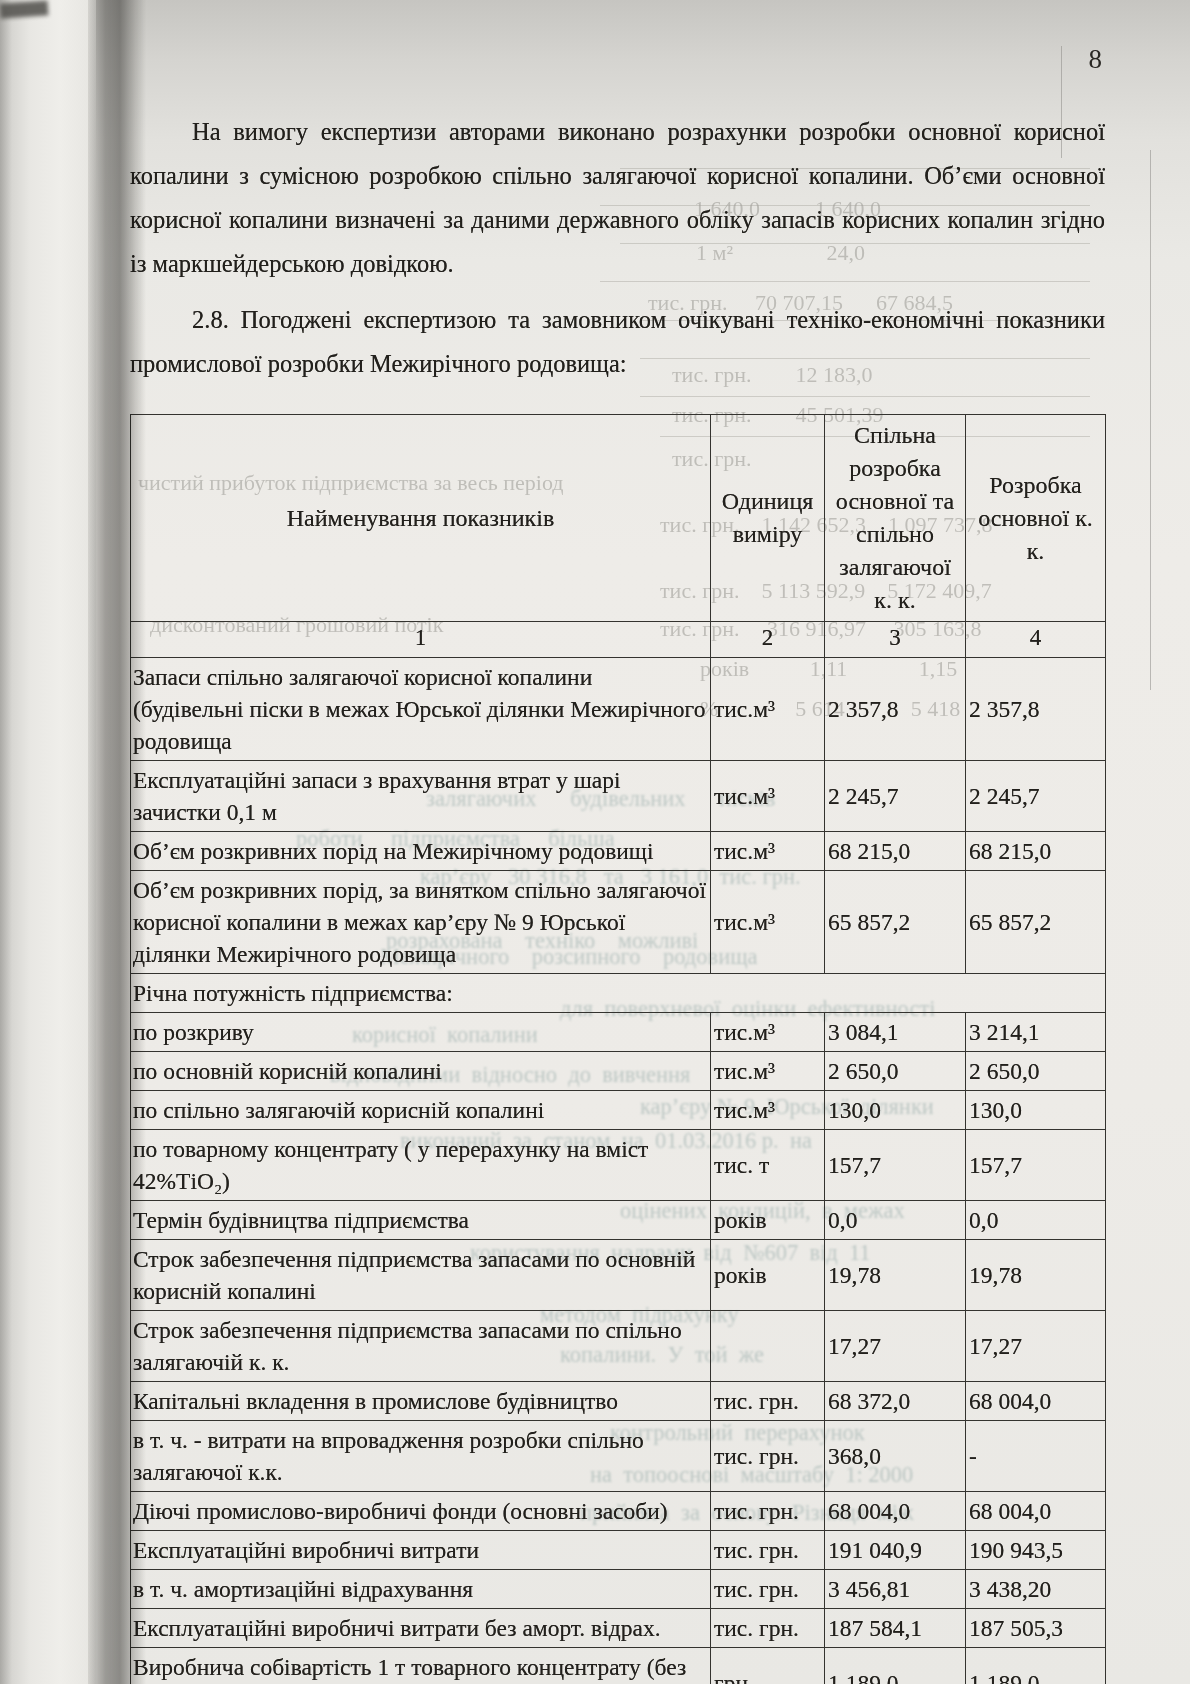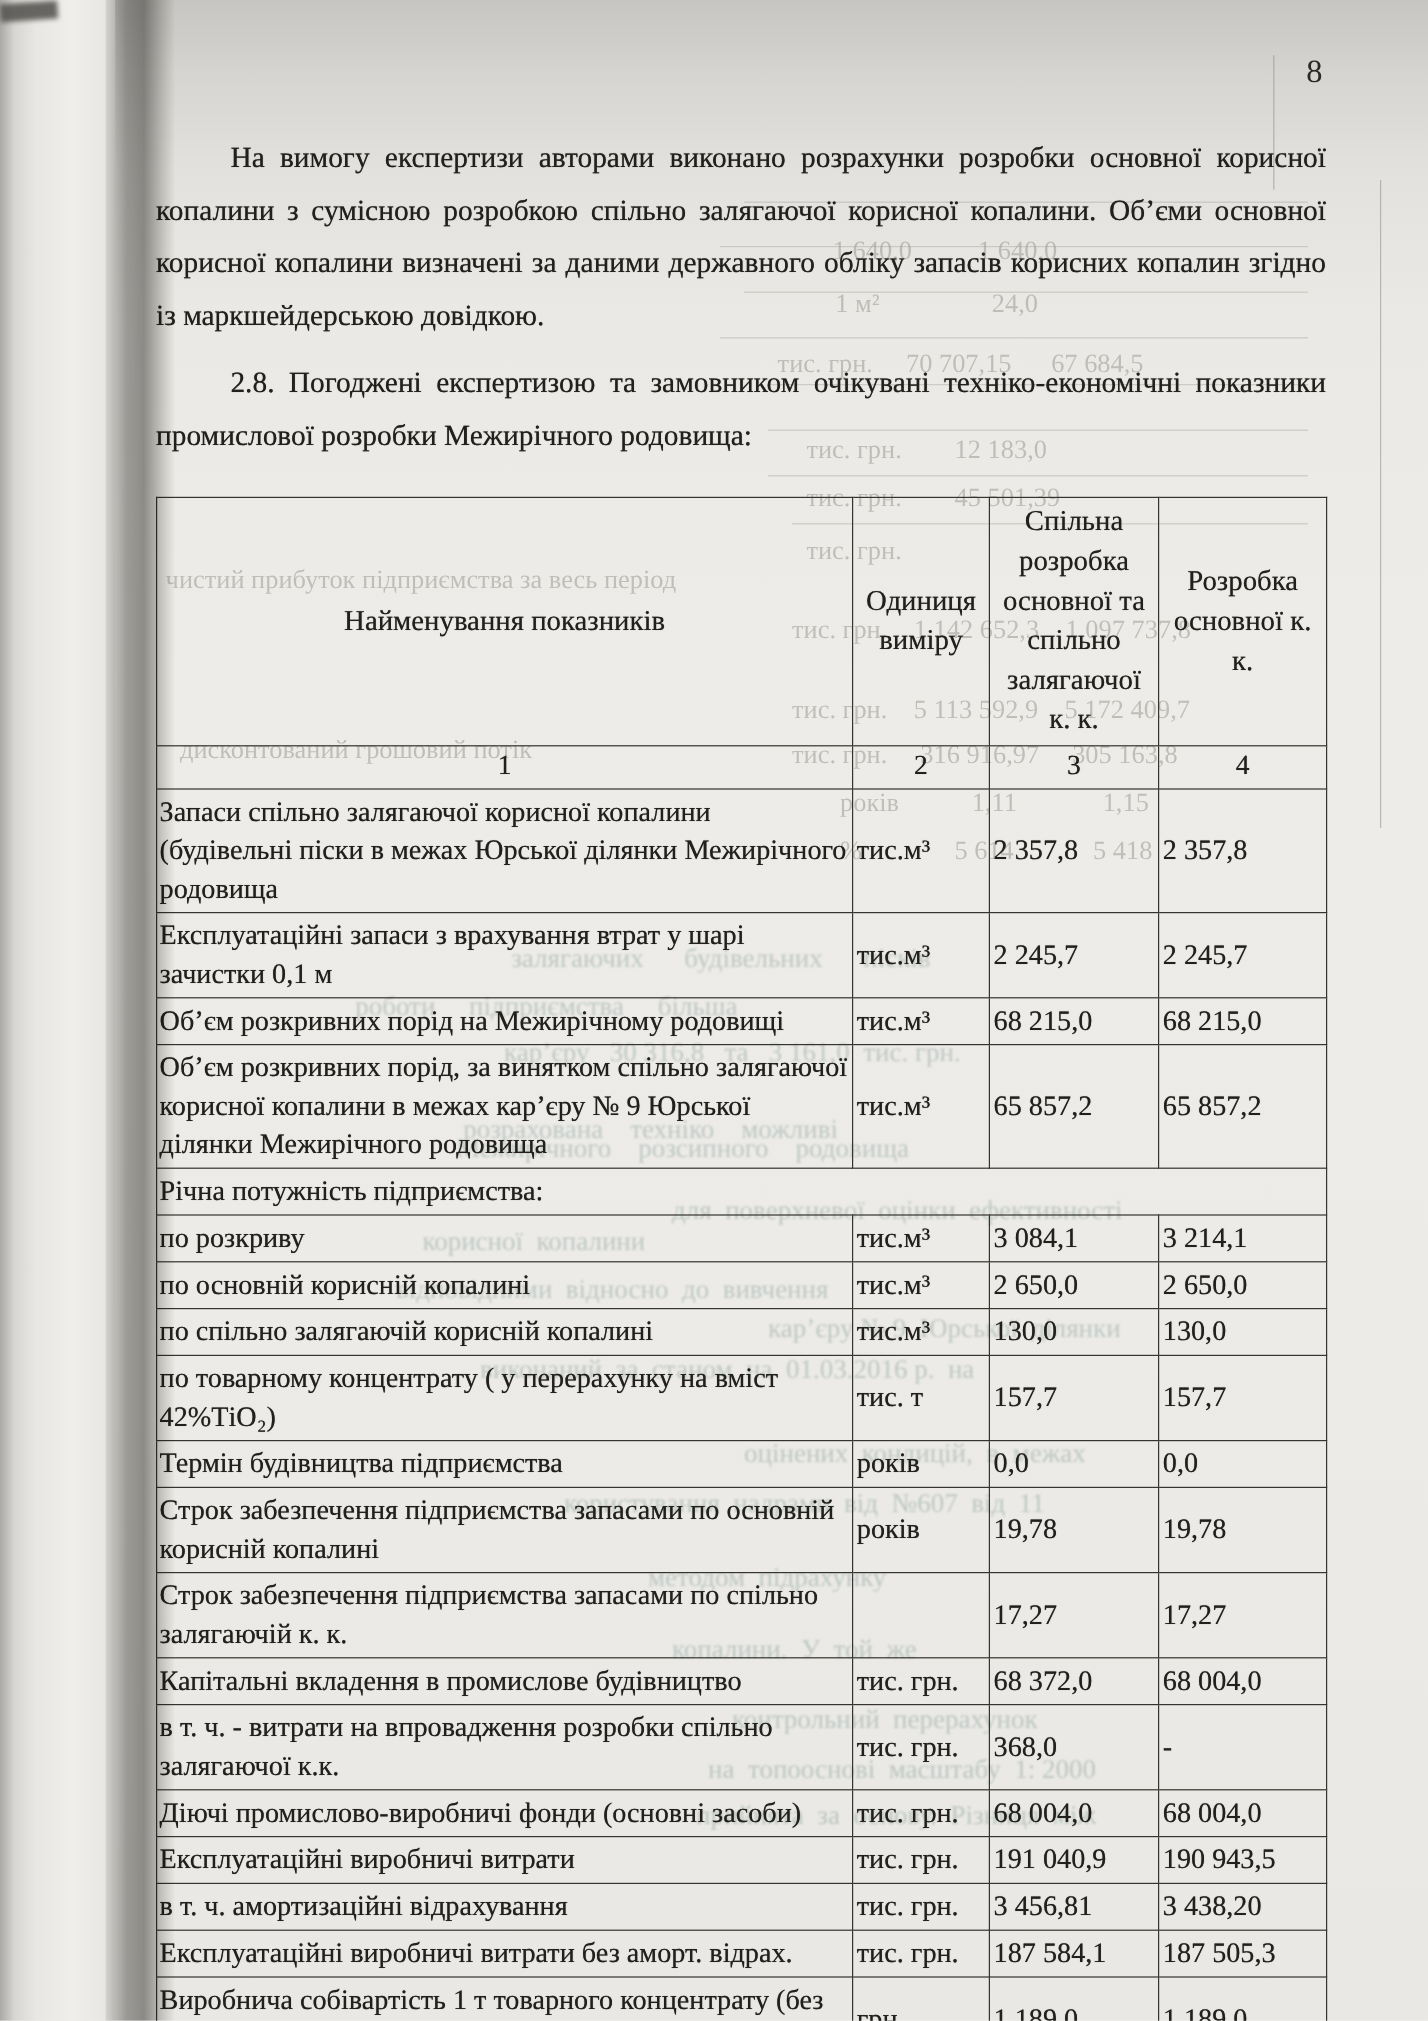--- a/index.html
+++ b/index.html
@@ -73,21 +73,21 @@
     <div class="ghost blue" style="left: 386px; top: 928px;">розрахована    техніко    можливі</div>
     <div class="ghost blue" style="left: 380px; top: 944px;">Межирічного    розсипного    родовища</div>
     <div class="ghost blue" style="left: 560px; top: 984px; margin-top: 12px;">для  поверхневої  оцінки  ефективності</div>
     <div class="ghost blue" style="left: 352px; top: 1022px;">корисної  копалини</div>
     <div class="ghost blue" style="left: 330px; top: 1062px;">відповідними  відносно  до  вивчення</div>
     <div class="ghost blue" style="left: 640px; top: 1094px;">кар’єру № 9  Юрської  ділянки</div>
     <div class="ghost blue" style="left: 400px; top: 1128px;">виконаний  за  станом  на  01.03.2016 р.  на</div>
     <div class="ghost blue" style="left: 620px; top: 1198px;">оцінених  кондицій,  в  межах</div>
     <div class="ghost blue" style="left: 470px; top: 1240px;">користування  надрами  від  №607  від  11</div>
     <div class="ghost blue" style="left: 540px; top: 1302px;">методом  підрахунку</div>
-    <div class="ghost blue" style="left: 560px; top: 1342px; margin-top: 20px;">копалини.  У  той  же</div>
+    <div class="ghost blue" style="left: 560px; top: 1342px;">копалини.  У  той  же</div>
     <div class="ghost blue" style="left: 610px; top: 1420px;">контрольний  перерахунок</div>
     <div class="ghost blue" style="left: 590px; top: 1462px;">на  топооснові  масштабу  1: 2000</div>
     <div class="ghost blue" style="left: 580px; top: 1500px;">прийнята  за  основу.  Різниця  між</div>
     <div class="ghost marginal" style="left: 20px; top: 112px;">анена</div>
     <div class="ghost marginal" style="left: 18px; top: 150px;">Потуж</div>
     <div class="ghost marginal" style="left: 16px; top: 186px;">в серед</div>
     <div class="ghost marginal" style="left: 34px; top: 222px;">П</div>
     <div class="ghost marginal" style="left: 18px; top: 288px;">вищан</div>
     <div class="ghost marginal" style="left: 18px; top: 322px;">унижк</div>
     <div class="ghost marginal" style="left: 16px; top: 356px;">сутнн</div>

